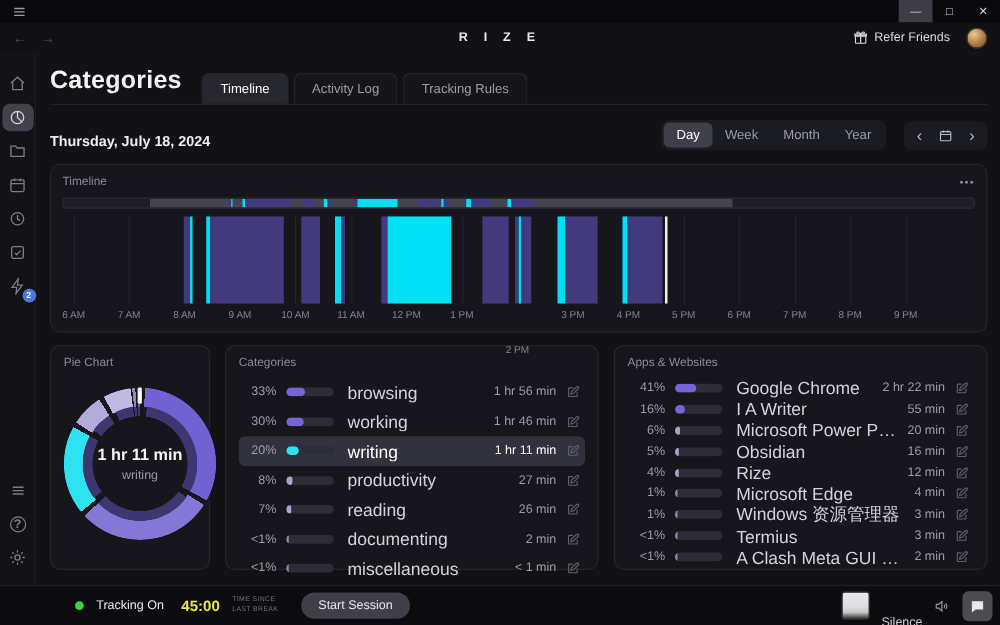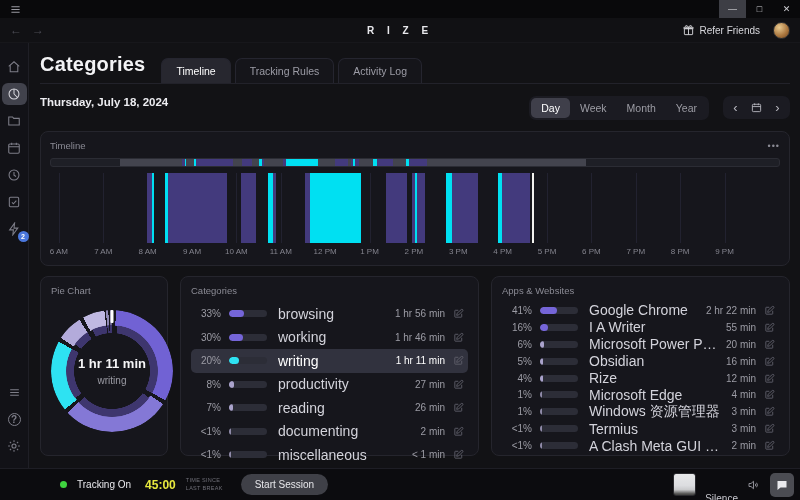--- a/index.html
+++ b/index.html
@@ -38,21 +38,21 @@
   .main { flex: 1; background: #121215; padding: 7px 10px 0 11px; display: flex; flex-direction: column; min-width: 0; }
 
   
   .page-head { display: flex; align-items: flex-end; gap: 16px; border-bottom: 1px solid #22222a; height: 34px; flex-shrink: 0; }
   .page-title { font-size: 20px; font-weight: bold; color: #f3f3f5; padding-bottom: 7px; letter-spacing: 0.2px; }
   .tabs { display: flex; gap: 4px; }
   .tab { padding: 6px 14px 6px; font-size: 10.5px; color: #9c9ca6; background: #15151a; border: 1px solid #25252f; border-bottom: none; border-radius: 7px 7px 0 0; cursor: pointer; }
   .tab.active { background: #27272f; color: #ffffff; }
 
   
-  .toolbar { display: flex; align-items: flex-start; gap: 8px; margin: 12px 0 11px; flex-shrink: 0; }
+  .toolbar { display: flex; align-items: flex-end; gap: 8px; margin: 12px 0 11px; flex-shrink: 0; }
   .date-label { font-size: 11.5px; font-weight: bold; color: #ededf1; }
   .t-spacer { flex: 1; }
   .range { display: flex; background: #1b1b22; border-radius: 7px; padding: 2px; }
   .range-opt { padding: 4px 10px; font-size: 10.5px; color: #9c9ca4; border-radius: 5px; cursor: pointer; }
   .range-opt.active { background: #3f3f4a; color: #ffffff; }
   .date-nav { display: flex; background: #1b1b22; border-radius: 7px; padding: 2px; margin-left: 6px; }
   .dn-btn { width: 21px; height: 19px; display: flex; align-items: center; justify-content: center; color: #b8b8c0; font-size: 13px; cursor: pointer; }
 
   
   .panel { background: #16161c; border: 1px solid #25252d; border-radius: 8px; }
@@ -207,22 +207,22 @@
             <path d="M12 2v3M12 19v3M2 12h3M19 12h3M4.9 4.9l2.1 2.1M17 17l2.1 2.1M4.9 19.1L7 17M17 7l2.1-2.1"></path>
           </svg>
       </span>
     </div>
 
     <div class="main">
       <div class="page-head">
         <span class="page-title">Categories</span>
         <div class="tabs" id="tabs">
             <div class="tab active">Timeline</div>
+            <div class="tab">Activity Log</div>
             <div class="tab">Tracking Rules</div>
-            <div class="tab">Activity Log</div>
           </div>
       </div>
 
       <div class="toolbar">
         <span class="date-label">Thursday, July 18, 2024</span>
         <span class="t-spacer"></span>
         <div class="range" id="range">
             <div class="range-opt active">Day</div>
             <div class="range-opt">Week</div>
             <div class="range-opt">Month</div>
@@ -304,21 +304,21 @@
           </div>
         <div class="tl-axis" id="tl-axis">
             <span class="tl-hour" style="left: 1.21581%;">6 AM</span>
             <span class="tl-hour" style="left: 7.29483%;">7 AM</span>
             <span class="tl-hour" style="left: 13.3739%;">8 AM</span>
             <span class="tl-hour" style="left: 19.4529%;">9 AM</span>
             <span class="tl-hour" style="left: 25.5319%;">10 AM</span>
             <span class="tl-hour" style="left: 31.6109%;">11 AM</span>
             <span class="tl-hour" style="left: 37.69%;">12 PM</span>
             <span class="tl-hour" style="left: 43.769%;">1 PM</span>
-            <span class="tl-hour" style="left: 49.848%;">2 PM</span>
+            <span class="tl-hour" style="left: 49.848%; margin-top: 28px;">2 PM</span>
             <span class="tl-hour" style="left: 55.9271%;">3 PM</span>
             <span class="tl-hour" style="left: 62.0061%;">4 PM</span>
             <span class="tl-hour" style="left: 68.0851%;">5 PM</span>
             <span class="tl-hour" style="left: 74.1641%;">6 PM</span>
             <span class="tl-hour" style="left: 80.2432%;">7 PM</span>
             <span class="tl-hour" style="left: 86.3222%;">8 PM</span>
             <span class="tl-hour" style="left: 92.4012%;">9 PM</span>
           </div>
       </div>
 

